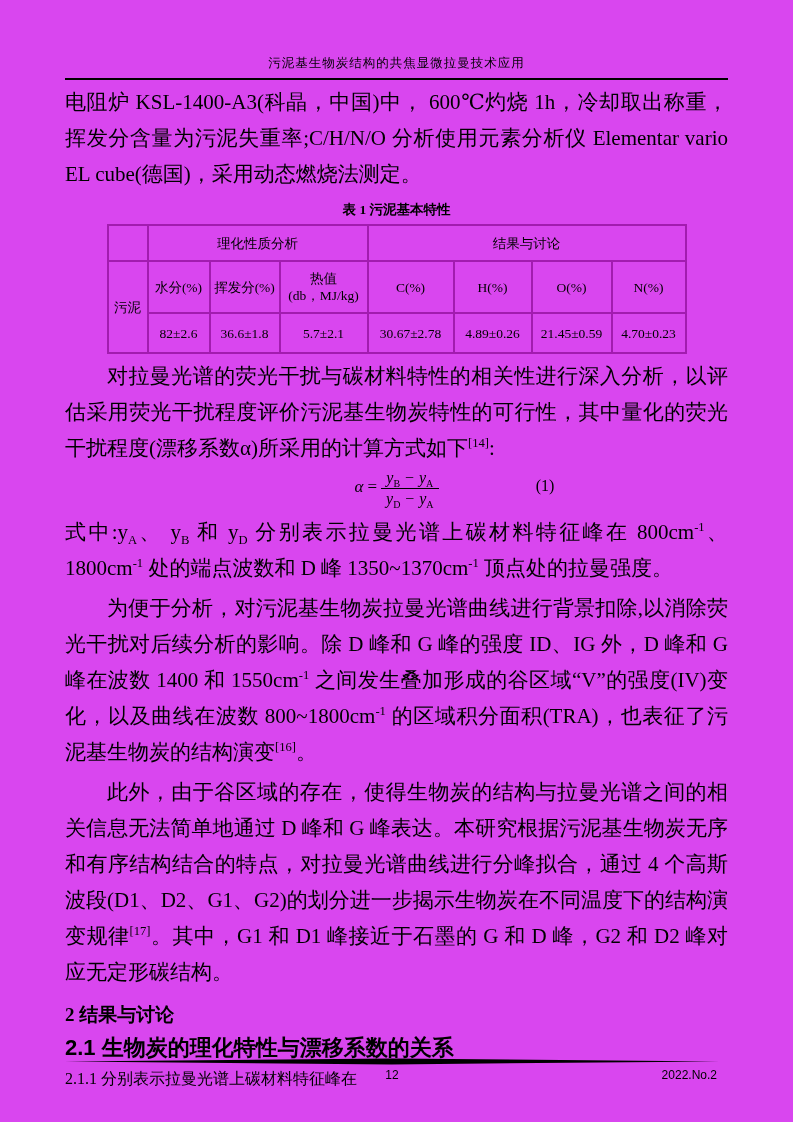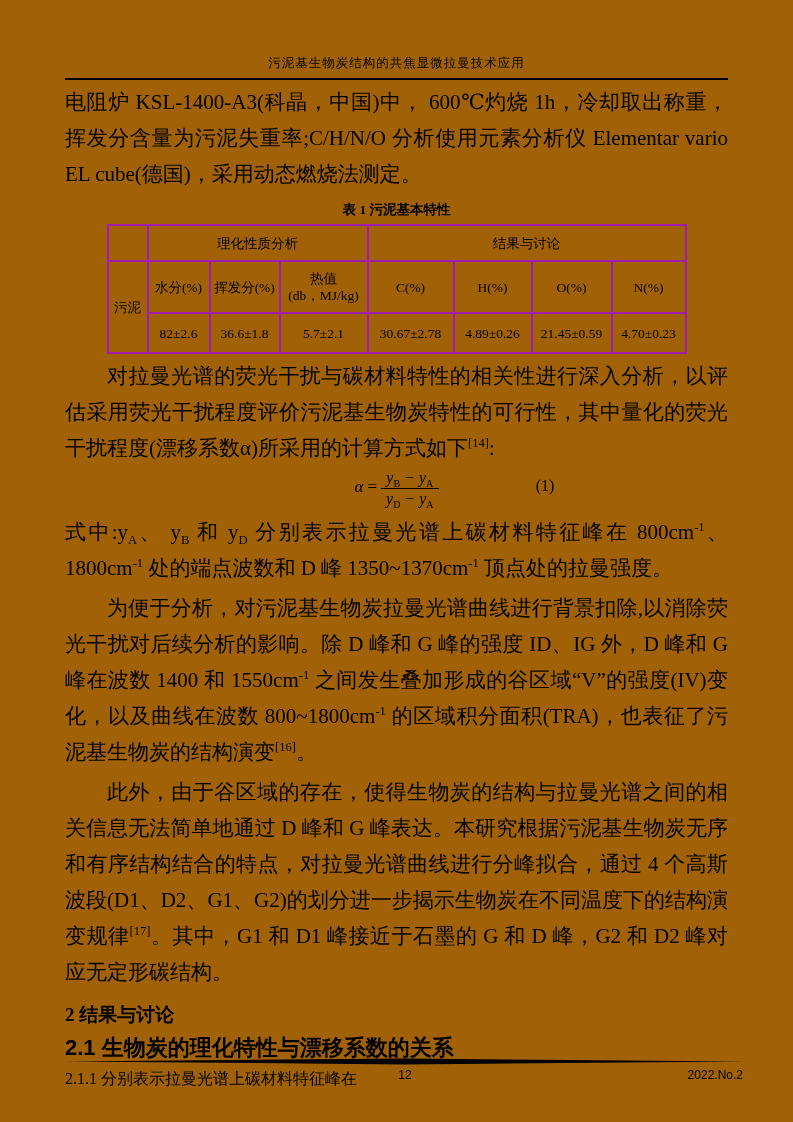--- a/index.html
+++ b/index.html
@@ -1,20 +1,20 @@
 <!DOCTYPE html>
 <html><head>
 <meta charset="utf-8">
 <style>
   html,body{margin:0;padding:0;background:#ffffff;}
   .page{
     position:relative;
     width:793px;height:1122px;
     margin:0 auto;
-    background:#a16207;
+    background:#d946ef;
     color:#000;
     font-family:"Liberation Serif","DejaVu Serif",serif;
     box-sizing:border-box;
     padding:55px 65px 0 65px;
     overflow:hidden;
   }
   .running-head{
     text-align:center;
     font-size:12.5px;
     line-height:16px;
@@ -111,21 +111,21 @@
     margin:8px 0 2px 0;
   }
   .sec-h211{
     font-size:16px;
     font-weight:normal;
     line-height:22px;
     margin:8px 0 0 0;
   }
   .footer{
     position:absolute;
-    left:65px;right:48px;
+    left:65px;right:74px;
     bottom:36px;
   }
   .footer-rule{display:block;width:100%;height:7px;}
   .footer-line{
     position:relative;
     height:18px;
     margin-top:3px;
     font-family:"Liberation Sans","DejaVu Sans",sans-serif;
     font-size:12px;
   }

